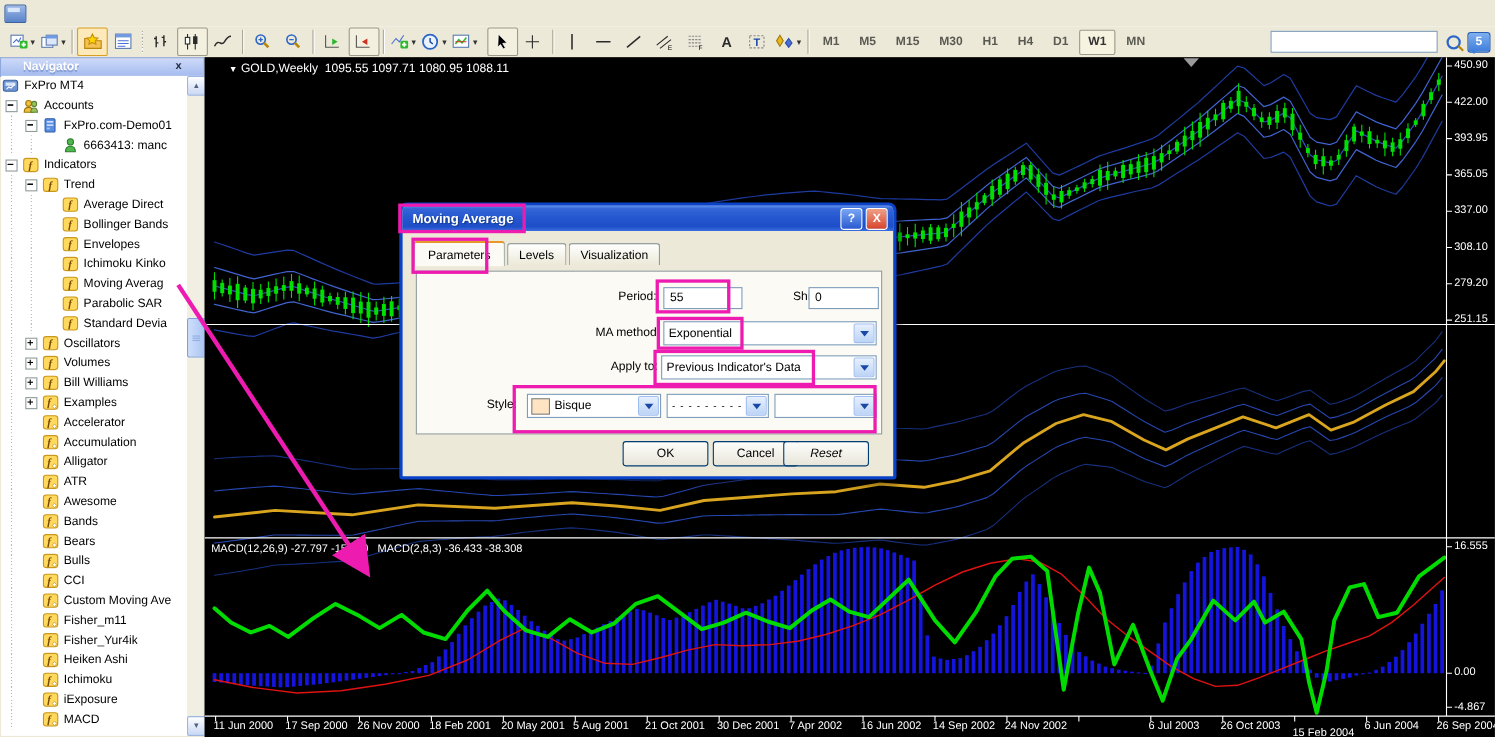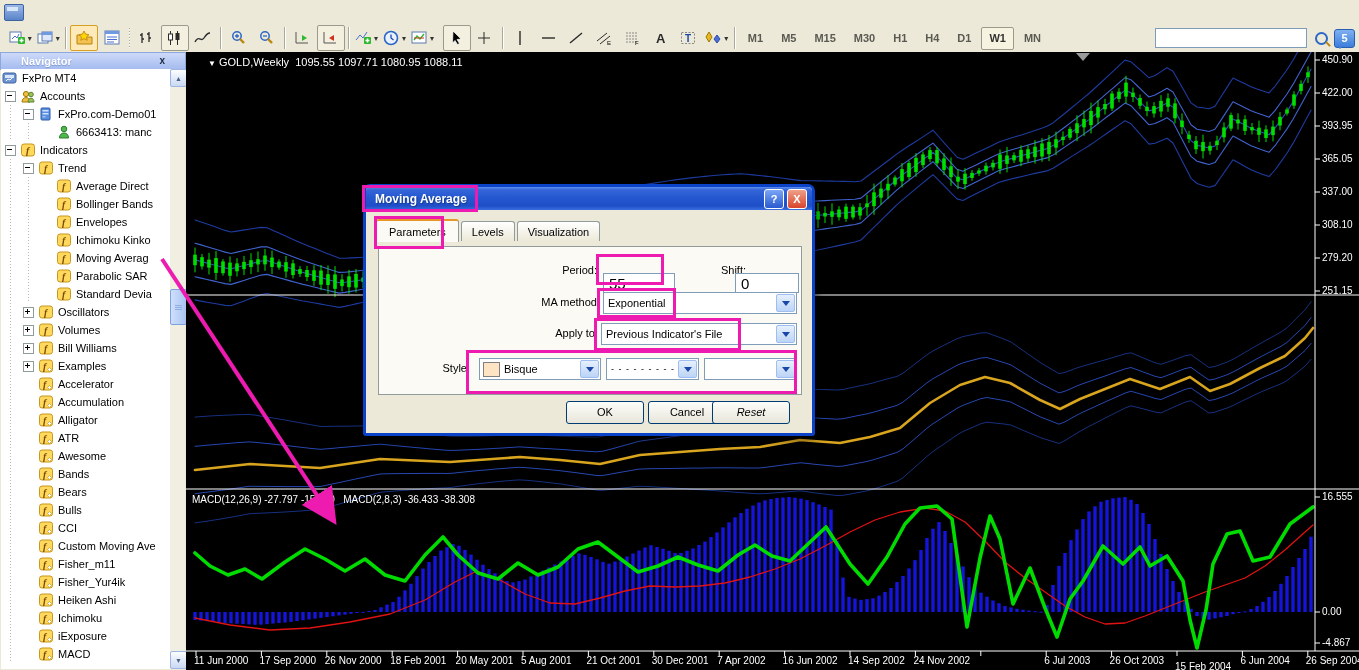--- a/index.html
+++ b/index.html
@@ -71,22 +71,22 @@
   .dlgbtn{width:18px;height:18px;border:1px solid #fff;border-radius:3px;color:#fff;font-size:11px;font-weight:bold;
           display:flex;align-items:center;justify-content:center;margin-left:3px;}
   #dlg-help{background:linear-gradient(180deg,#7aa6f4,#2a5ad0);}
   #dlg-close{background:linear-gradient(180deg,#f0a088,#d9442c);}
   #dlg-tabs{position:absolute;left:10px;top:31px;display:flex;align-items:flex-end;}
   .tab{font-size:11px;color:#000;padding:4px 10px 3px;border:1px solid #919b9c;border-bottom:none;
        border-radius:3px 3px 0 0;background:linear-gradient(180deg,#fff,#ece9d8);margin-right:2px;}
   .tab.active{background:#fbfaf4;padding:5px 12px 4px;position:relative;top:1px;border-top:2px solid #e8972c;}
   #dlg-page{position:absolute;left:12px;top:59px;width:422px;height:147px;background:#fbfaf4;border:1px solid #919b9c;}
   .dlabel{position:absolute;font-size:11px;color:#000;text-align:right;}
-  .dinput{position:absolute;height:18px;border:1px solid #7f9db9;background:#fff;font-size:15px;
-          font-family:"Liberation Sans",sans-serif;padding:0 5px;margin-top:12px;}
+  .dinput{position:absolute;height:18px;border:1px solid #7f9db9;background:#fff;font-size:11px;
+          font-family:"Liberation Sans",sans-serif;padding:0 5px;}
   .combo{position:absolute;height:20px;border:1px solid #7f9db9;background:#fff;display:flex;align-items:center;}
   .combo .cval{flex:1;font-size:11px;padding-left:4px;white-space:nowrap;overflow:hidden;}
   .combo .cbtn{width:17px;height:16px;margin:1px;background:linear-gradient(180deg,#e6f0fd,#bcd4f6);
                border:1px solid #9ebdf0;border-radius:2px;display:flex;align-items:center;justify-content:center;}
   .combo .cbtn:after{content:"";border:4px solid transparent;border-top:5px solid #1a48a8;margin-top:4px;}
   .swatch{width:15px;height:13px;border:1px solid #808080;margin-left:3px;flex:none;}
   .lineprev{width:56px;height:2px;background:#000;margin-left:8px;}
   .xpbtn{position:absolute;width:76px;height:21px;font-size:11px;color:#000;text-align:center;line-height:20px;
          background:linear-gradient(180deg,#fdfdfa,#e8e6da);border:1px solid #003c74;border-radius:3px;}
   
@@ -1394,21 +1394,21 @@
       <input class="dinput" style="left: 356px; top: 14px; width: 52px;" value="0">
 
       <div class="dlabel" style="left:101px;top:49px;width:120px;">MA method:</div>
       <div class="combo" style="left:224px;top:45px;width:192px;">
         <span class="cval">Exponential</span>
         <span class="cbtn"></span>
       </div>
 
       <div class="dlabel" style="left:99px;top:80px;width:120px;">Apply to:</div>
       <div class="combo" style="left:222px;top:76px;width:194px;">
-        <span class="cval">Previous Indicator's File</span>
+        <span class="cval">Previous Indicator's Data</span>
         <span class="cbtn"></span>
       </div>
 
       <div class="dlabel" style="left:11px;top:115px;width:80px;">Style:</div>
       <div class="combo" style="left:100px;top:111px;width:120px;">
         <span class="swatch" id="bisque-swatch" style="background: rgb(255, 228, 196);"></span>
         <span class="cval">Bisque</span>
         <span class="cbtn"></span>
       </div>
       <div class="combo" style="left:227px;top:111px;width:91px;">

